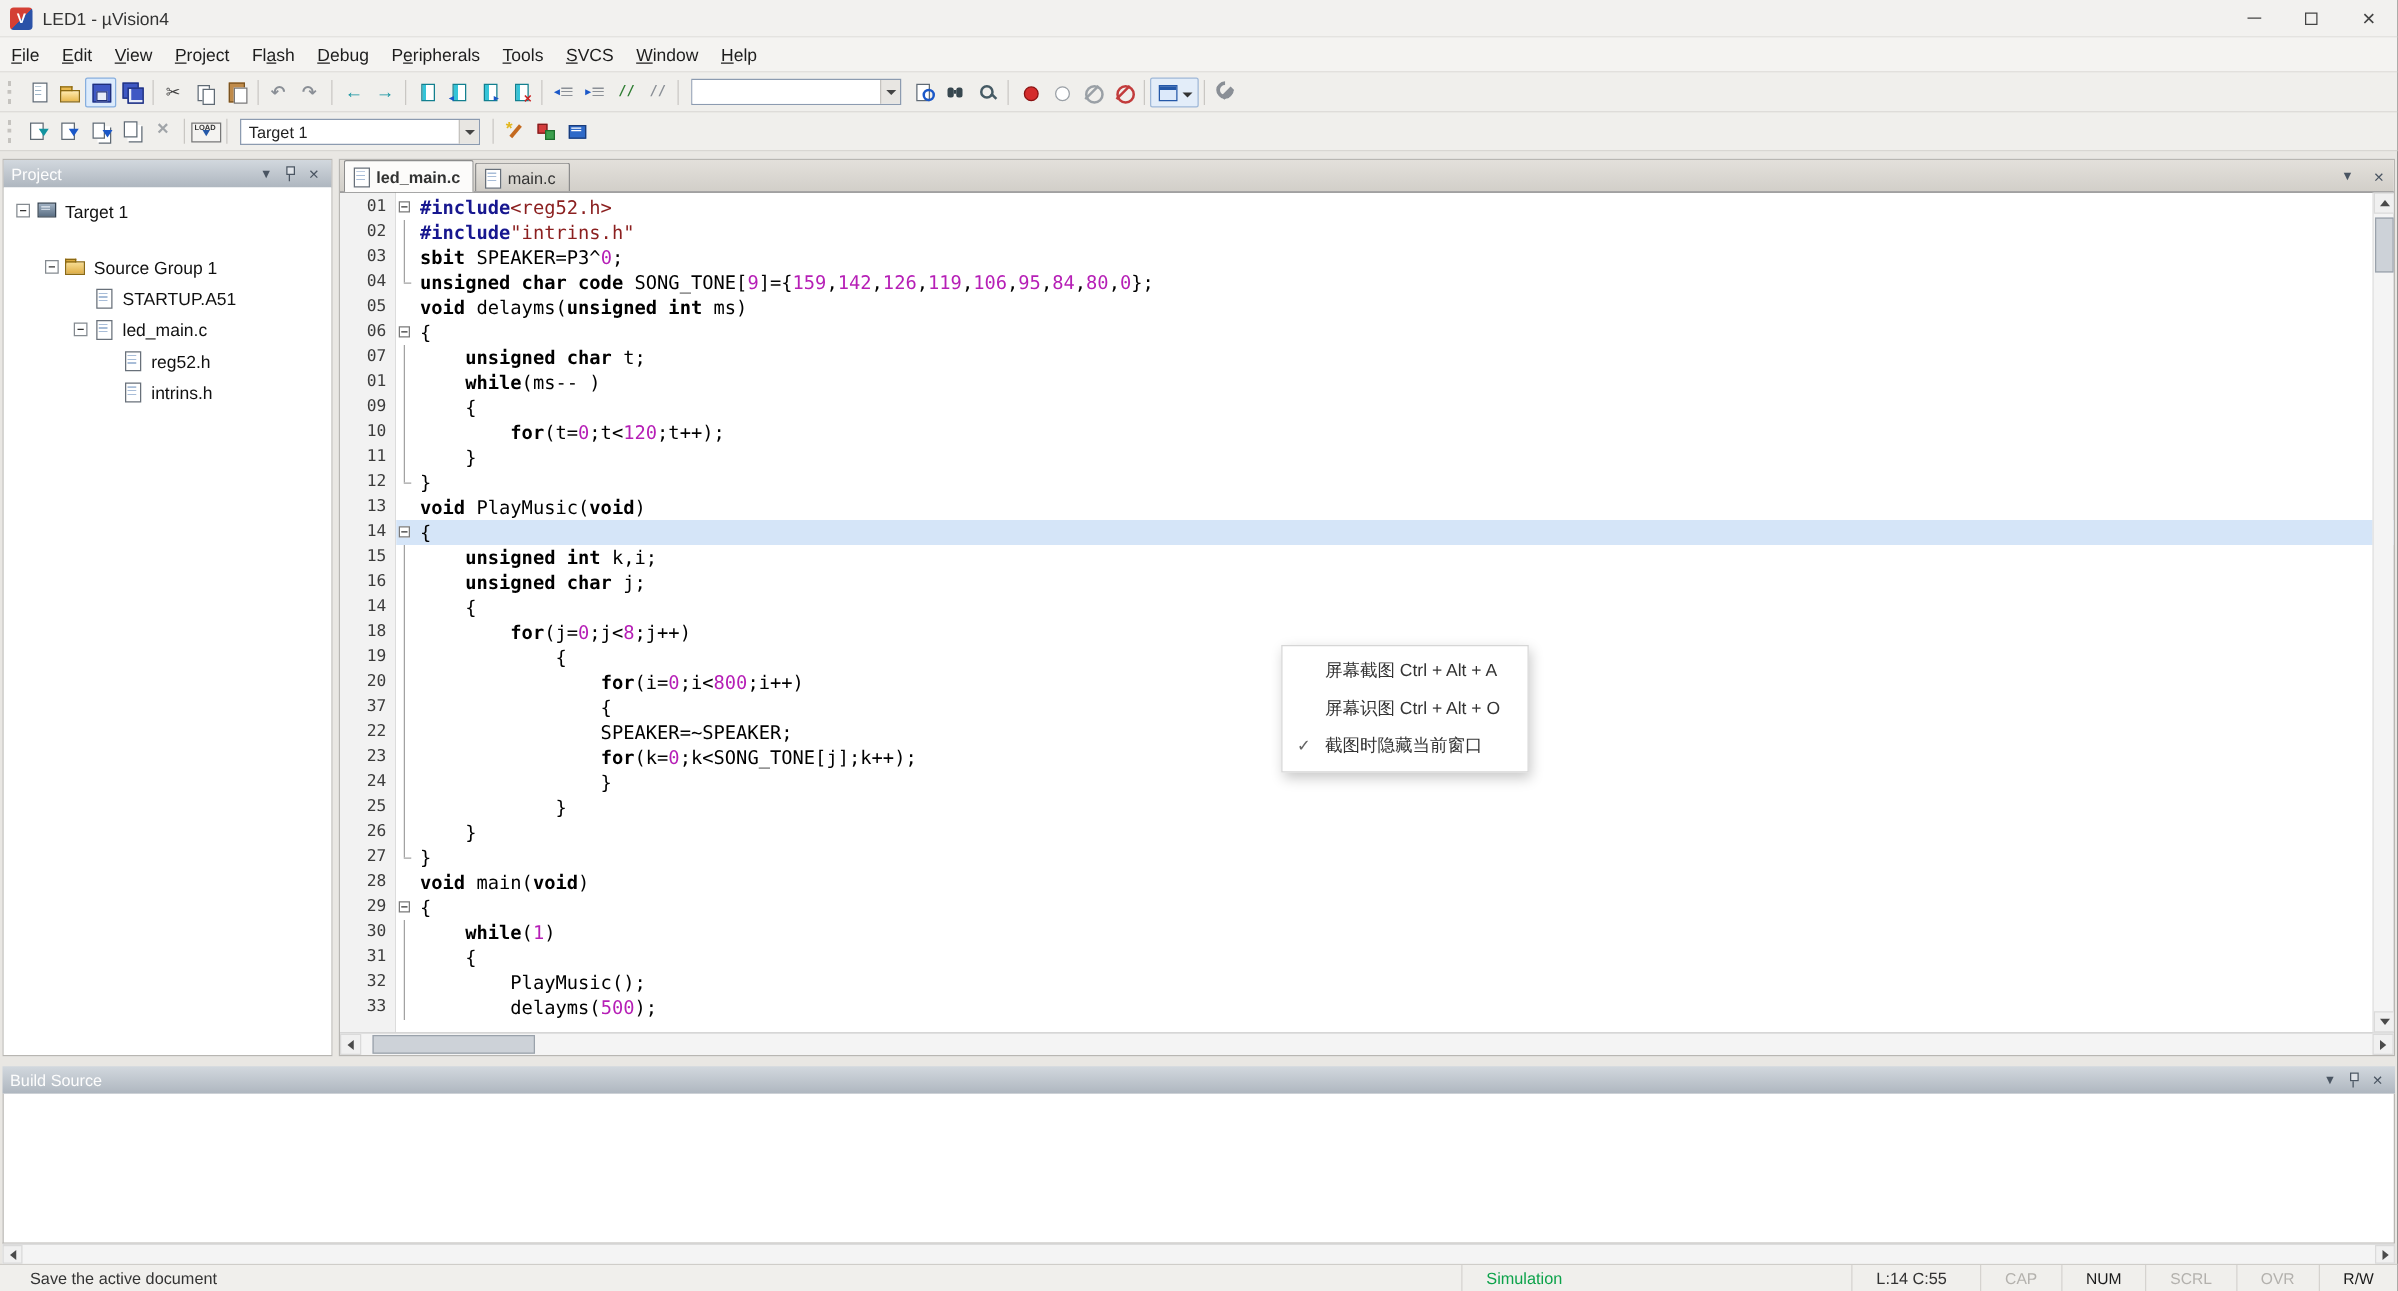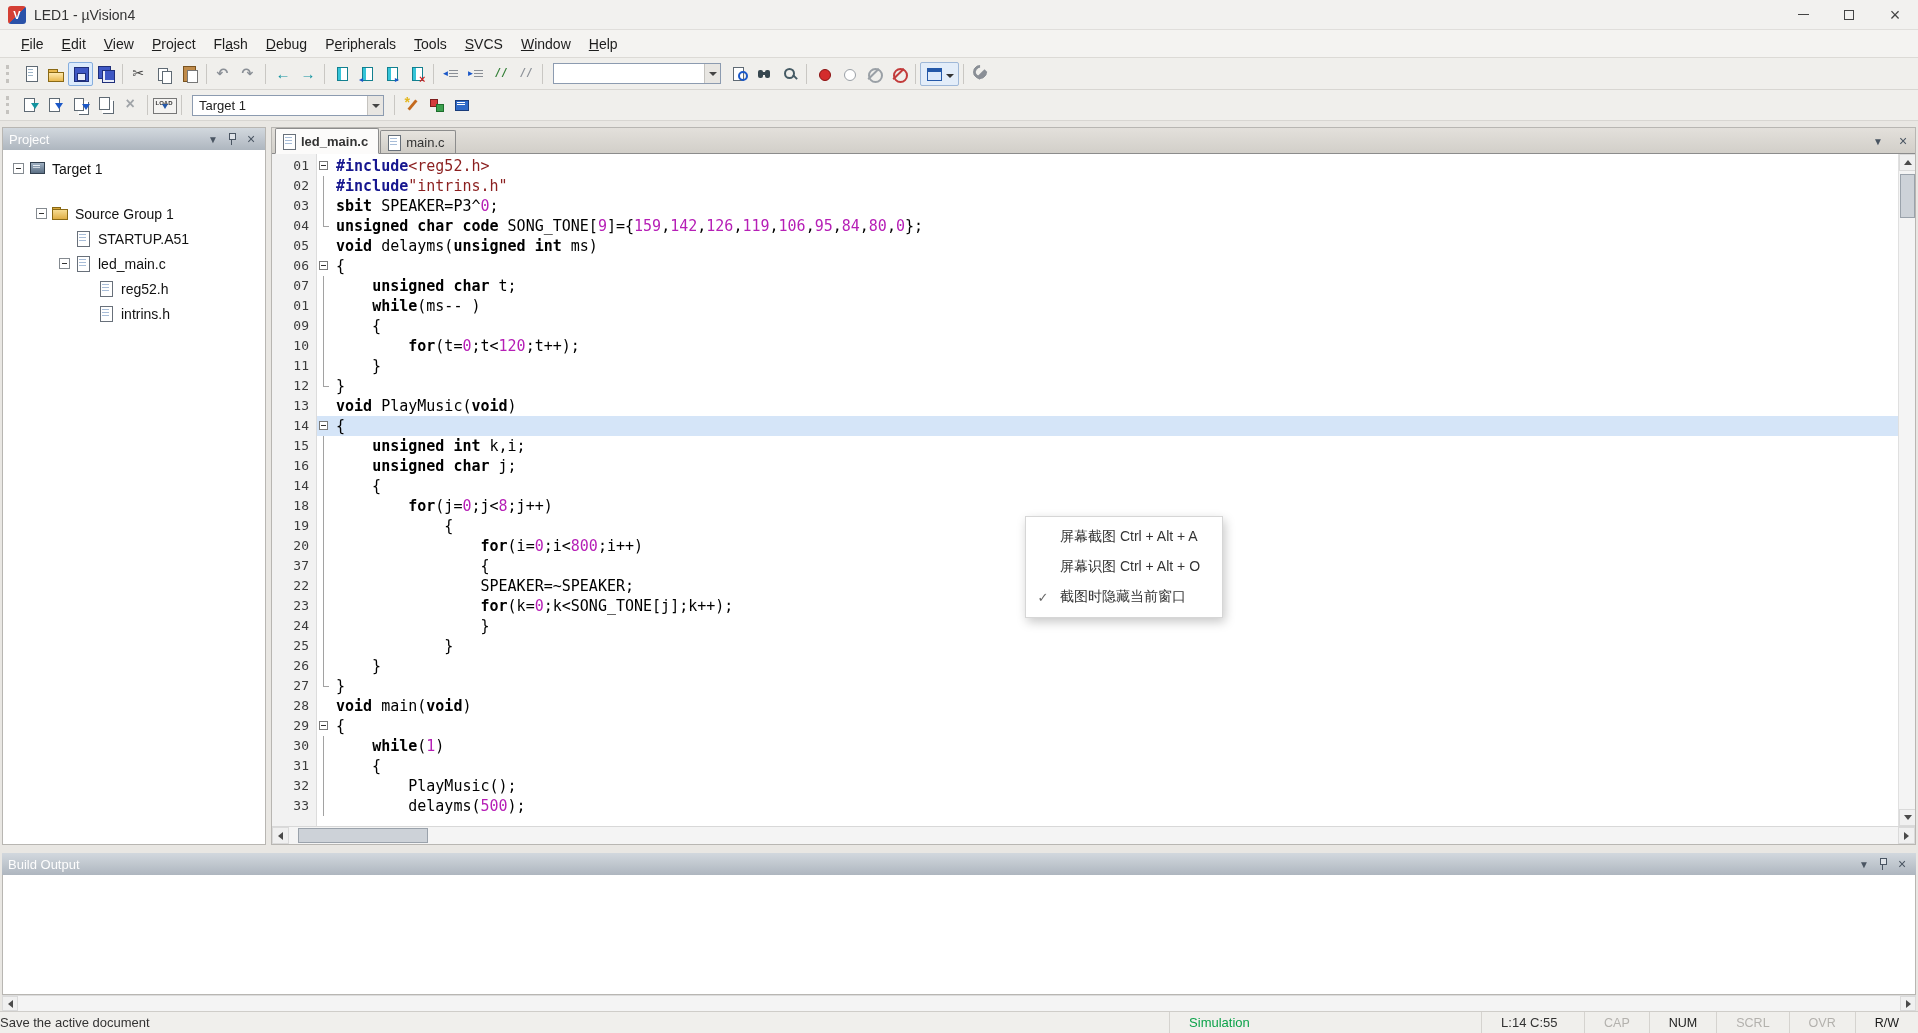--- a/index.html
+++ b/index.html
@@ -11,21 +11,21 @@
   .titlebar{height:30px;background:#f2f1ef;display:flex;align-items:center;padding-left:8px;border-bottom:1px solid #e0dedb;flex:none;}
   .app-icon{width:18px;height:18px;margin-right:8px;border-radius:3px;background:linear-gradient(135deg,#d43f34 50%,#2b52a8 50%);display:flex;align-items:center;justify-content:center;color:#fff;font-size:11px;font-weight:bold;flex:none;}
   .title{font-size:14px;color:#333;}
   .win-controls{margin-left:auto;display:flex;height:100%;}
   .win-btn{width:46px;display:flex;align-items:center;justify-content:center;color:#444;}
   .glyph-min{width:11px;height:1px;background:#444;display:block;}
   .glyph-max{width:10px;height:10px;border:1px solid #444;display:block;}
   .glyph-close{font-size:18px;line-height:1;}
 
   
-  .menubar{height:28px;background:#f4f3f1;display:flex;align-items:center;padding-left:12px;border-bottom:1px solid #dcdad6;flex:none;}
+  .menubar{height:28px;background:#f4f3f1;display:flex;align-items:center;padding-left:0;border-bottom:1px solid #dcdad6;flex:none;}
   .menu-item{padding:4px 9px;color:#1d1d1d;font-size:14px;}
   .accel{text-decoration:underline;}
 
   
   .toolbar{display:flex;align-items:center;background:#f0efec;border-bottom:1px solid #d8d6d2;padding:0 4px;flex:none;}
   .toolbar::before{content:"";width:3px;height:18px;border-left:3px dotted #c5c3bf;margin:0 6px 0 2px;}
   #toolbar1{height:32px;}
   #toolbar2{height:31px;}
   .tb-btn{width:25px;height:24px;display:flex;align-items:center;justify-content:center;border-radius:2px;flex:none;}
   [data-name="save-button"]{border:1px solid #86aede;background:#dcebfc;}
@@ -165,21 +165,21 @@
 
   
   .hsplit{height:8px;flex:none;}
   .build-output{display:flex;flex-direction:column;margin:0 2px;flex:none;}
   .bo-content{height:120px;background:#fff;border:1px solid #b8b6b2;border-top:none;font:13px "DejaVu Sans Mono","Liberation Mono",monospace;padding:4px;white-space:pre;}
   .bottom-scroll{height:16px;background:#f4f4f4;border-top:1px solid #dcdcdc;position:relative;margin:0 2px;flex:none;}
   .bs-btn{position:absolute;top:0;width:16px;height:15px;background:#f0f0f0;border:1px solid #dadada;display:flex;align-items:center;justify-content:center;}
 
   
   .statusbar{height:22px;background:#f0efec;border-top:1px solid #cfcdc9;display:flex;align-items:stretch;font-size:13px;color:#333;flex:none;}
-  .sb-msg{flex:1;padding-left:0;display:flex;align-items:center;}
+  .sb-msg{flex:1;padding-left:24px;display:flex;align-items:center;}
   .sb-cell{border-left:1px solid #d5d3cf;display:flex;align-items:center;padding:0 19px;}
   .sb-sim{width:312px;color:var(--mode-color,#0ca24a);}
   .sb-cursor{width:103px;}
   .sb-indicators{display:flex;align-items:stretch;}
   .sb-ind{min-width:36px;justify-content:center;color:#b3b1ad;font-size:12.5px;}
   .sb-ind.on{color:#1a1a1a;}
 
   
   .context-menu{position:absolute;left:1025px;top:516px;width:198px;background:#fff;border:1px solid #d6d6d6;box-shadow:2px 4px 10px rgba(0,0,0,.22);padding:5px 0;z-index:50;}
   .cm-item{height:30px;display:flex;align-items:center;font-size:14px;color:#333;}
@@ -671,21 +671,21 @@
           </div>
       </div>
     </div>
 
   </div>
 
   <div class="hsplit" data-name="horizontal-splitter"></div>
 
   <div class="build-output" data-name="build-output-panel">
     <div class="panel-header" data-name="build-output-header">
-      <span class="ph-title" data-name="build-output-title">Build Output</span>
+      <span class="ph-title" data-name="build-output-title">Build Source</span>
       <span class="ph-btn" data-name="panel-menu-icon">▼</span>
       <span class="ph-btn ph-pin" data-name="pin-icon"></span>
       <span class="ph-btn ph-close" data-name="panel-close-icon">×</span>
     </div>
     <div class="bo-content" data-name="build-output-content"></div>
   </div>
 
   <div class="bottom-scroll" data-name="output-horizontal-scrollbar">
     <div class="bs-btn" style="left:0" data-name="scroll-left-button">
         <span class="arr arr-left" data-name="arrow-left-icon"></span>

